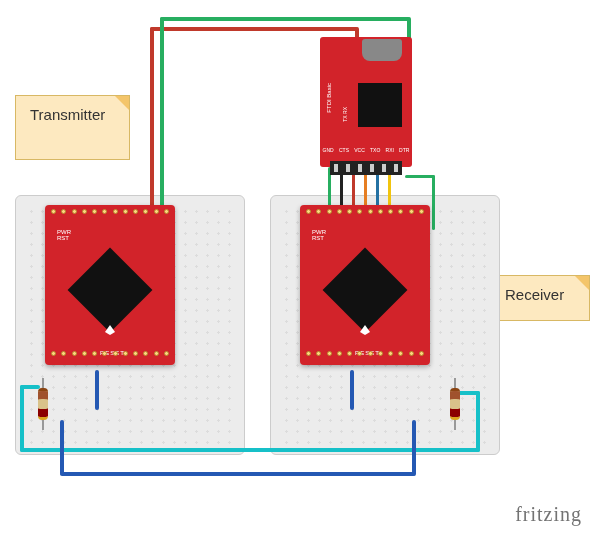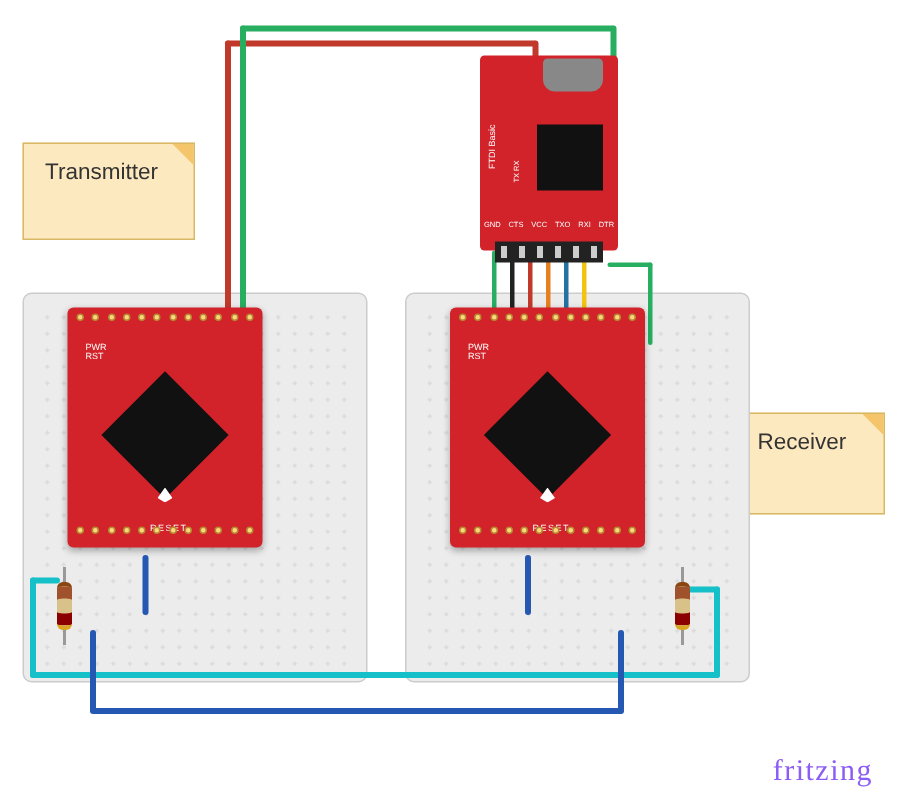--- a/index.html
+++ b/index.html
@@ -152,33 +152,33 @@
   .res-lead.top { top:0; height:10px; }
   .res-lead.bot { bottom:0; height:10px; }
   .wire {
     position: absolute;
     border-radius: 2px;
   }
   .credit {
     position: absolute;
     right: 18px; bottom: 8px;
     font-family: Georgia, serif;
-    color: #8b5cf6;
+    color: #737373;
     font-size: 20px;
     letter-spacing: 1px;
   }
 </style>
 </head>
 <body>
 
 <div class="note" style="left:15px; top:95px; width:115px; height:65px;">
   <span>Transmitter</span>
   <div class="fold"></div>
 </div>
-<div class="note" style="left:490px; top:275px; width:100px; height:68px;">
+<div class="note" style="left:490px; top:275px; width:100px; height:46px;">
   <span>Receiver</span>
   <div class="fold"></div>
 </div>
 
 <div class="breadboard" style="left:15px; top:195px;">
   <div class="bb-holes"></div>
 </div>
 <div class="breadboard" style="left:270px; top:195px;">
   <div class="bb-holes"></div>
 </div>

